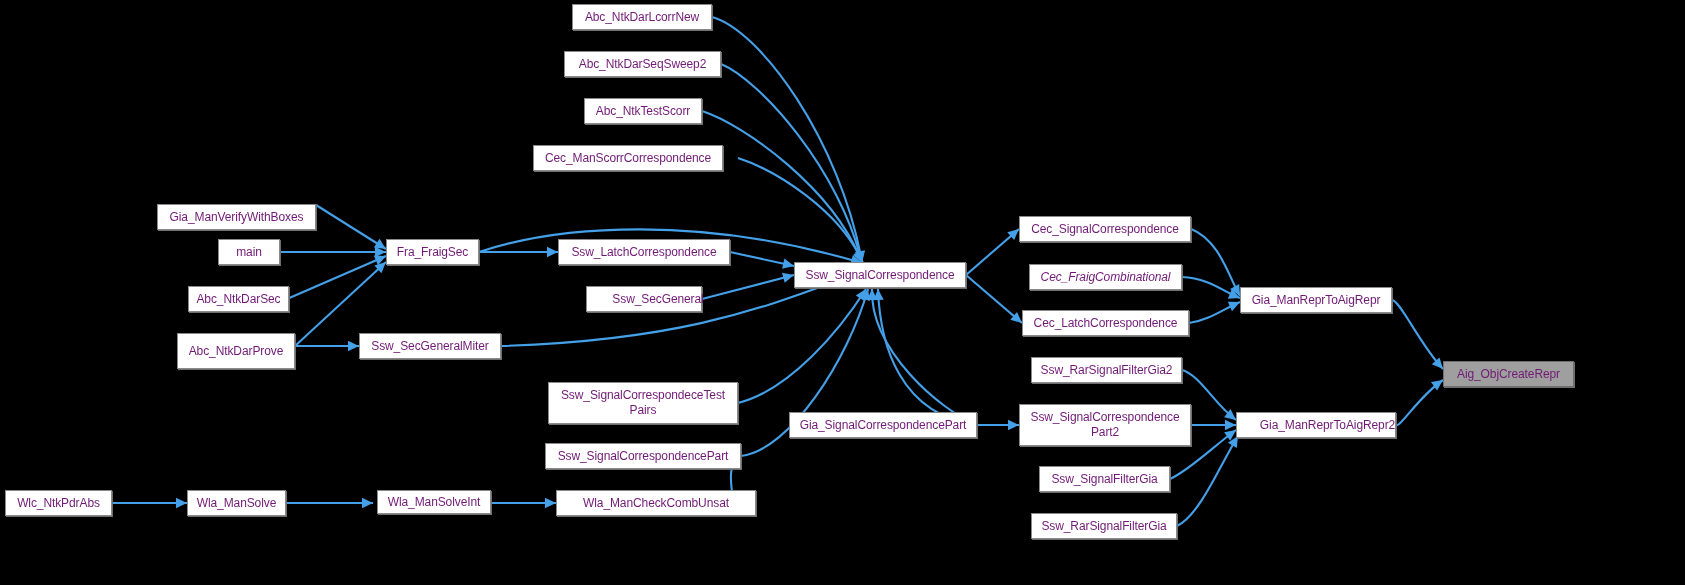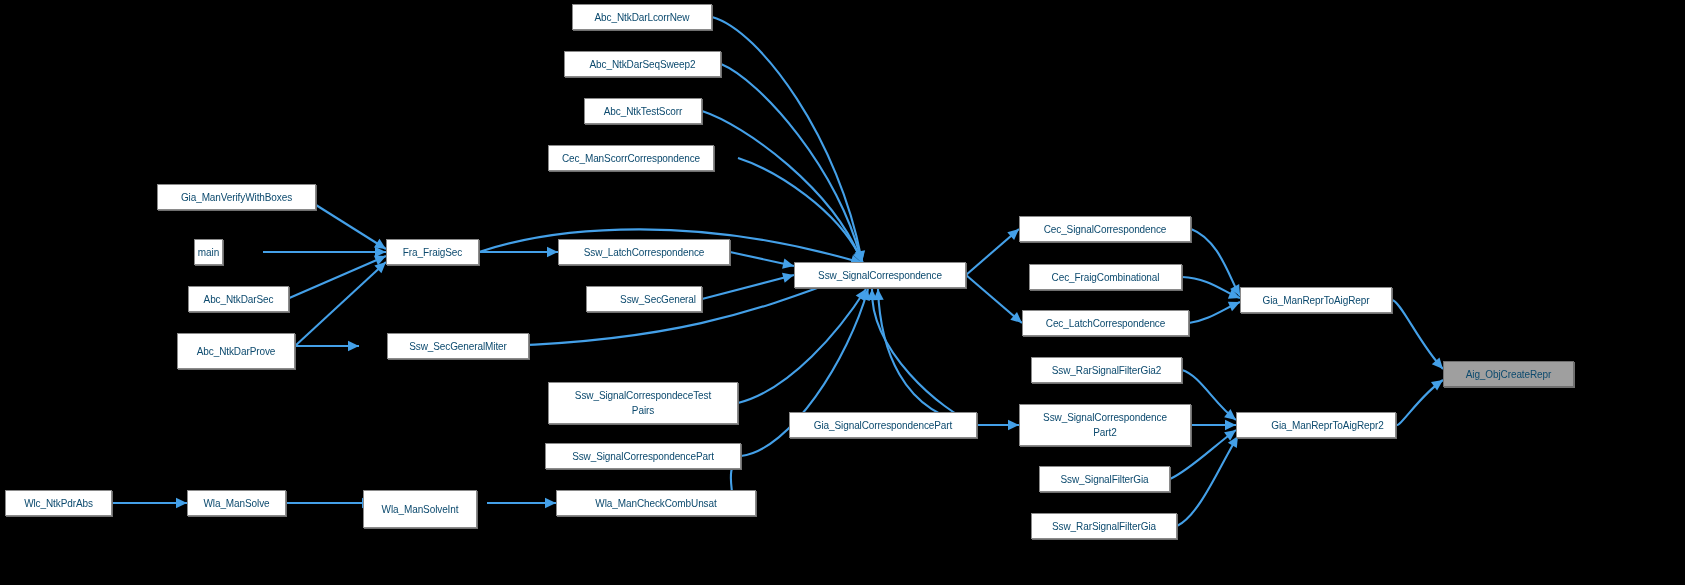--- a/index.html
+++ b/index.html
@@ -10,22 +10,22 @@
     overflow:hidden;
     font-family:"Liberation Sans", sans-serif;
   }
   svg#edges{position:absolute;left:0;top:0;width:1685px;height:585px;}
   .node{
     position:absolute;
     box-sizing:border-box;
     background:#ffffff;
     border:1px solid #8a8a8a;
     box-shadow:1px 1px 0 0 #6f6f6f;
-    color:#0c4a6e;
-    font-size:10px;
+    color:#701a75;
+    font-size:12px;
     line-height:15px;
     display:flex;
     align-items:center;
     justify-content:center;
     text-align:center;
     white-space:pre;
     letter-spacing:-0.1px;
   }
   .node.focus{background:#9f9f9f;border-color:#6f6f6f;}
   .edge{fill:none;stroke:#44a0e8;stroke-width:2.1;}
@@ -102,40 +102,40 @@
       <path d="M1238.0,436.0 L1227.9,442.7 L1236.8,448.1 Z" class="arrow"></path>
       <path d="M1392,300 C 1400,300 1420,345 1443,369" class="edge"></path>
       <path d="M1443.0,369.0 L1439.5,357.4 L1431.8,364.3 Z" class="arrow"></path>
       <path d="M1396,425 C 1400,428 1420,395 1443,380" class="edge"></path>
       <path d="M1443.0,380.0 L1431.0,382.1 L1437.1,390.6 Z" class="arrow"></path>
     </svg>
   <div id="node-layer">
       <div class="node" style="left: 572px; top: 4px; width: 140px; height: 26px;">Abc_NtkDarLcorrNew</div>
       <div class="node" style="left: 564px; top: 51px; width: 157px; height: 26px;">Abc_NtkDarSeqSweep2</div>
       <div class="node" style="left: 584px; top: 98px; width: 118px; height: 26px;">Abc_NtkTestScorr</div>
-      <div class="node" style="left: 548px; top: 145px; width: 166px; height: 26px;">Cec_ManScorrCorrespondence</div>
-      <div class="node" style="left: 157px; top: 184px; width: 159px; height: 26px;">Gia_ManVerifyWithBoxes</div>
-      <div class="node" style="left: 194px; top: 239px; width: 29px; height: 26px;">main</div>
+      <div class="node" style="left: 533px; top: 145px; width: 190px; height: 26px;">Cec_ManScorrCorrespondence</div>
+      <div class="node" style="left: 157px; top: 204px; width: 159px; height: 26px;">Gia_ManVerifyWithBoxes</div>
+      <div class="node" style="left: 218px; top: 239px; width: 62px; height: 26px;">main</div>
       <div class="node" style="left: 188px; top: 286px; width: 101px; height: 26px;">Abc_NtkDarSec</div>
       <div class="node" style="left: 177px; top: 333px; width: 118px; height: 36px;">Abc_NtkDarProve</div>
       <div class="node" style="left: 386px; top: 239px; width: 93px; height: 26px;">Fra_FraigSec</div>
-      <div class="node" style="left: 359px; top: 333px; width: 142px; height: 26px; margin-left: 28px;">Ssw_SecGeneralMiter</div>
+      <div class="node" style="left: 359px; top: 333px; width: 142px; height: 26px;">Ssw_SecGeneralMiter</div>
       <div class="node" style="left: 558px; top: 239px; width: 172px; height: 26px;">Ssw_LatchCorrespondence</div>
       <div class="node" style="left: 586px; top: 286px; width: 116px; height: 26px; padding-left: 28px;">Ssw_SecGeneral</div>
       <div class="node" style="left: 548px; top: 382px; width: 190px; height: 42px;">Ssw_SignalCorrespondeceTest
 Pairs</div>
       <div class="node" style="left: 545px; top: 443px; width: 196px; height: 26px;">Ssw_SignalCorrespondencePart</div>
       <div class="node" style="left: 5px; top: 490px; width: 107px; height: 26px;">Wlc_NtkPdrAbs</div>
       <div class="node" style="left: 187px; top: 490px; width: 99px; height: 26px;">Wla_ManSolve</div>
-      <div class="node" style="left: 363px; top: 490px; width: 114px; height: 38px;">Wla_ManSolveInt</div>
+      <div class="node" style="left: 377px; top: 490px; width: 114px; height: 24px;">Wla_ManSolveInt</div>
       <div class="node" style="left: 556px; top: 490px; width: 200px; height: 26px;">Wla_ManCheckCombUnsat</div>
       <div class="node" style="left: 794px; top: 262px; width: 172px; height: 26px;">Ssw_SignalCorrespondence</div>
       <div class="node" style="left: 789px; top: 412px; width: 188px; height: 26px;">Gia_SignalCorrespondencePart</div>
       <div class="node" style="left: 1019px; top: 216px; width: 172px; height: 26px;">Cec_SignalCorrespondence</div>
-      <div class="node" style="left: 1029px; top: 264px; width: 153px; height: 26px;">Cec_FraigCombinational</div>
+      <div class="node" style="left: 1029px; top: 264px; width: 153px; height: 26px; font-style: italic;">Cec_FraigCombinational</div>
       <div class="node" style="left: 1022px; top: 310px; width: 167px; height: 26px;">Cec_LatchCorrespondence</div>
       <div class="node" style="left: 1031px; top: 357px; width: 151px; height: 26px;">Ssw_RarSignalFilterGia2</div>
       <div class="node" style="left: 1019px; top: 404px; width: 172px; height: 42px;">Ssw_SignalCorrespondence
 Part2</div>
       <div class="node" style="left: 1039px; top: 466px; width: 131px; height: 26px;">Ssw_SignalFilterGia</div>
       <div class="node" style="left: 1031px; top: 513px; width: 146px; height: 26px;">Ssw_RarSignalFilterGia</div>
       <div class="node" style="left: 1240px; top: 287px; width: 152px; height: 26px;">Gia_ManReprToAigRepr</div>
       <div class="node" style="left: 1236px; top: 412px; width: 160px; height: 26px; padding-left: 23px;">Gia_ManReprToAigRepr2</div>
       <div class="node focus" style="left: 1443px; top: 361px; width: 131px; height: 26px;">Aig_ObjCreateRepr</div>
     </div>

